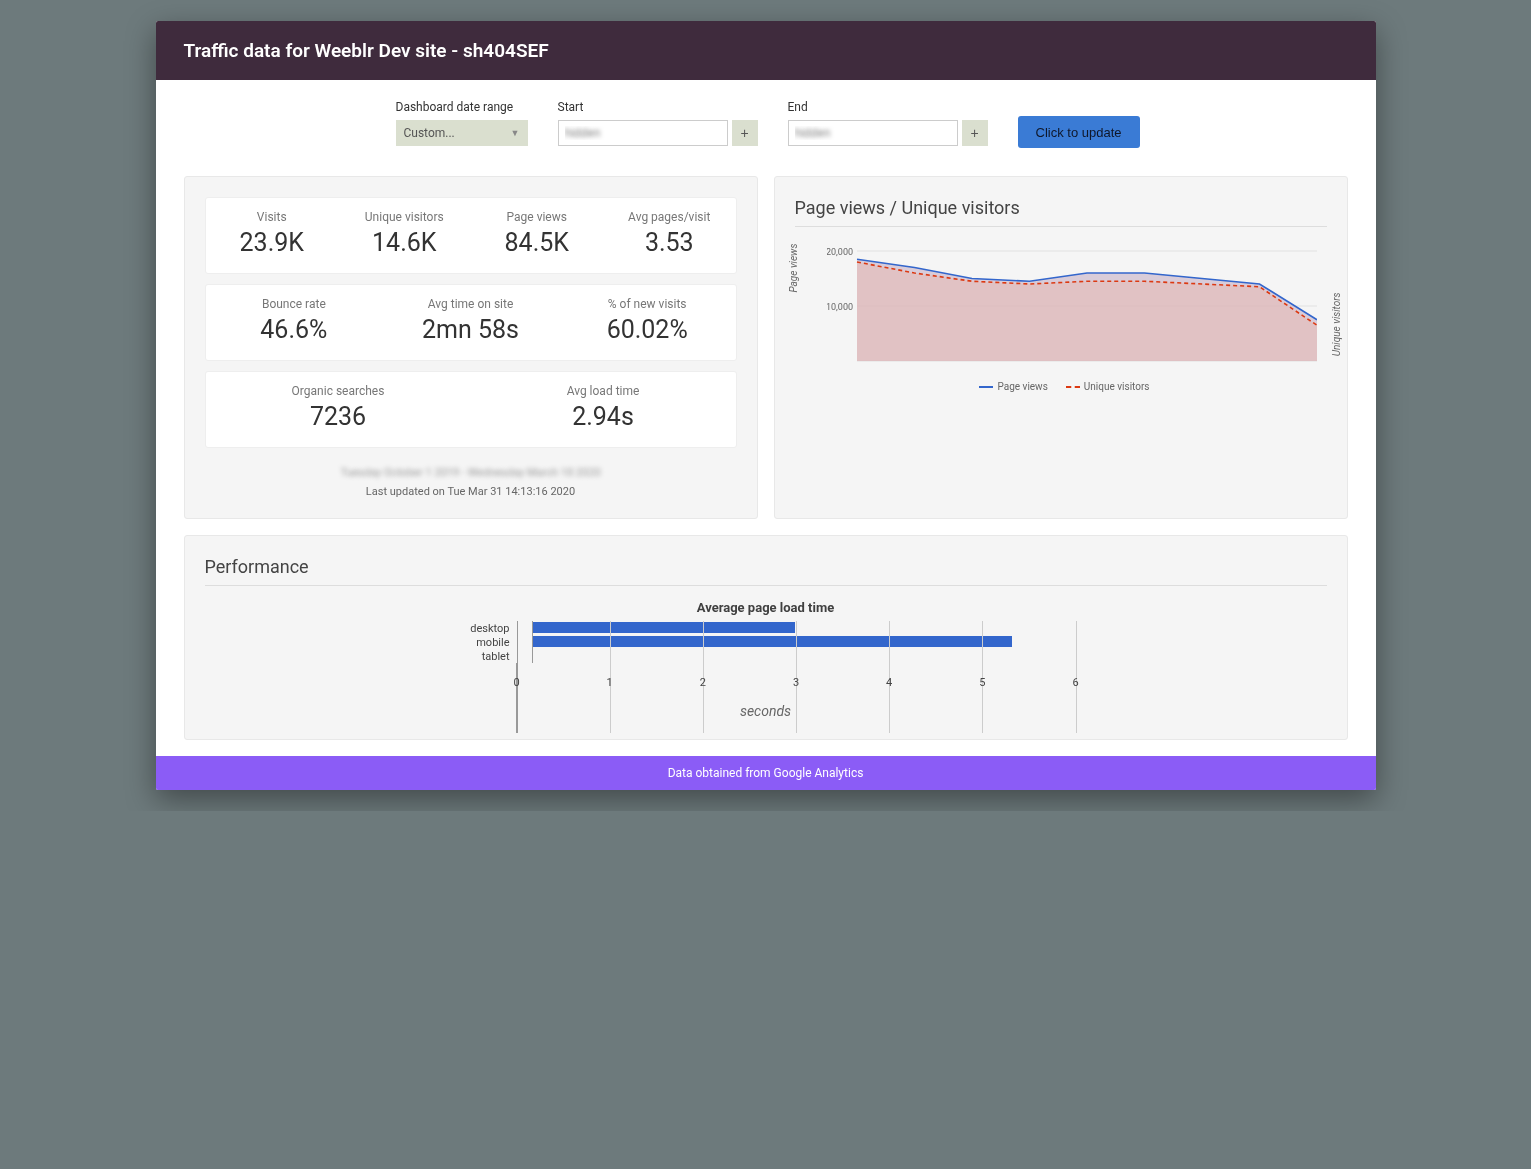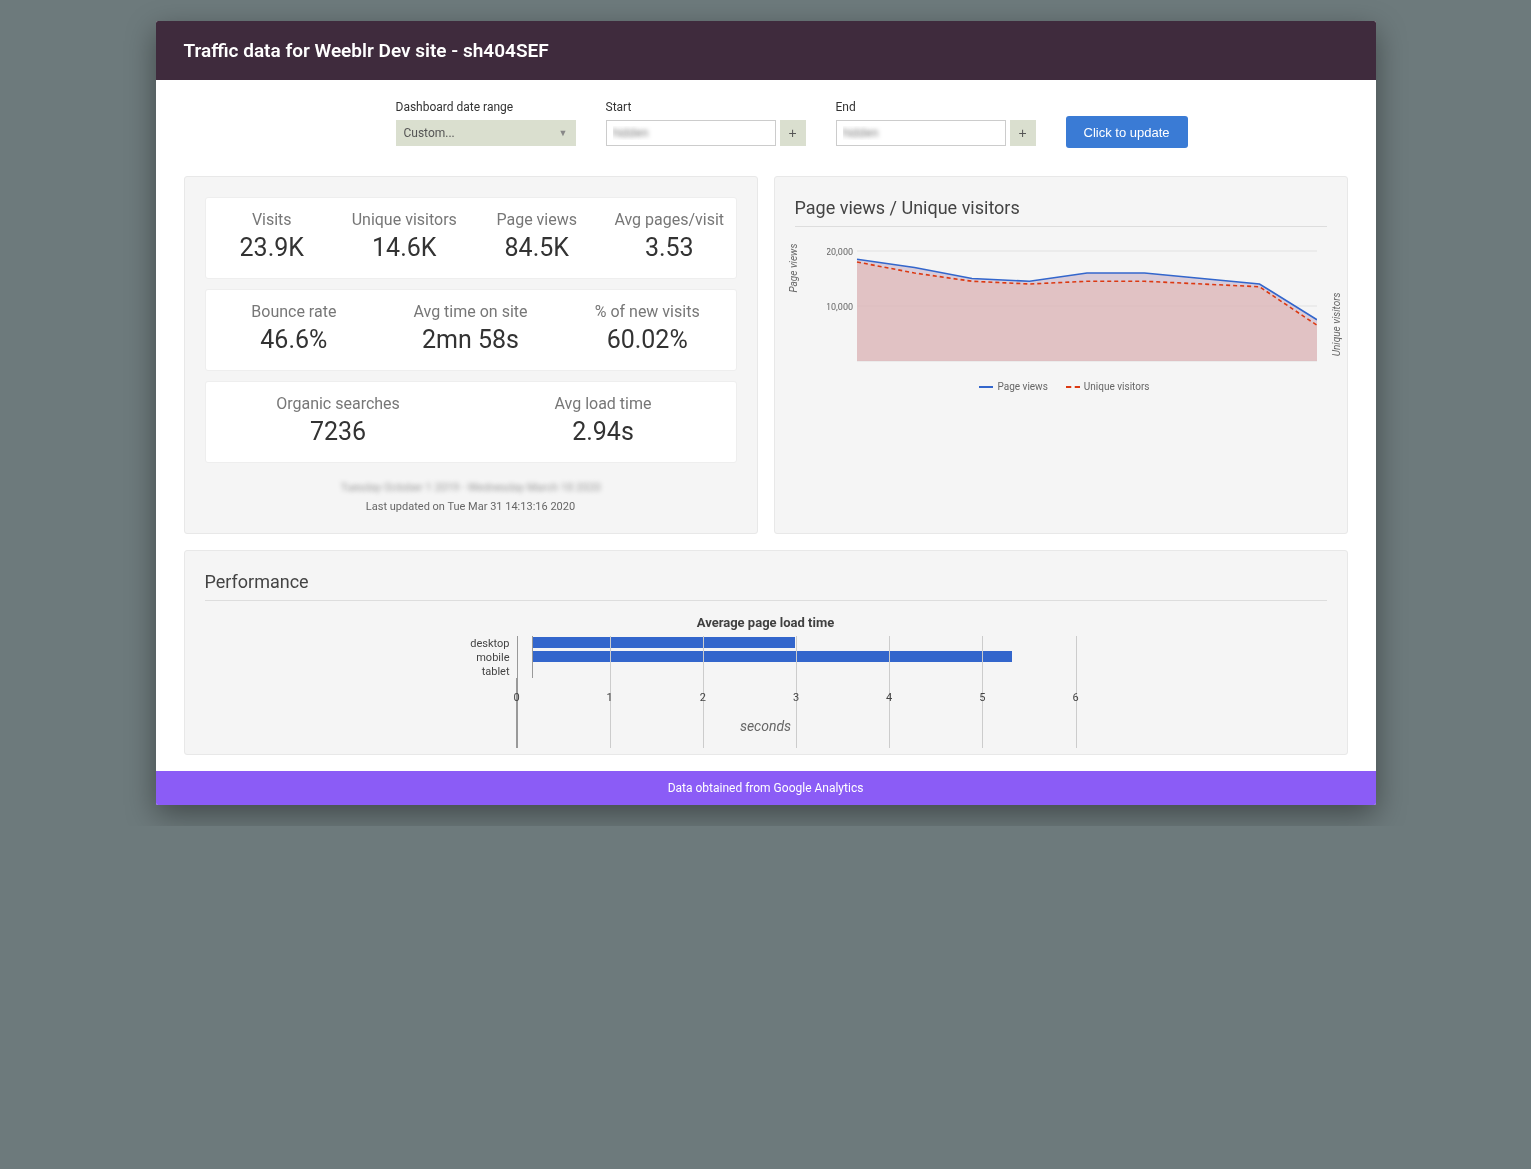--- a/index.html
+++ b/index.html
@@ -25,21 +25,21 @@
     }
     .controls-row {
       display: flex;
       gap: 30px;
       padding: 18px 36px 28px 240px;
       align-items: center;
     }
     .control-group { display: flex; flex-direction: column; gap: 6px; }
     .control-label { font-size: 12px; color: #333; }
     .dropdown {
-      width: 180px; height: 26px;
+      width: 132px; height: 26px;
       background: #dadfcf;
       border: none;
       padding: 0 8px;
       font-size: 12px;
       color: #555;
       display: flex; align-items: center; justify-content: space-between;
       cursor: pointer;
     }
     .dropdown-caret { font-size: 9px; color: #888; }
     .date-row { display: flex; gap: 0; }
@@ -55,21 +55,21 @@
       width: 26px; height: 26px;
       background: #dadfcf;
       border: none;
       margin-left: 4px;
       font-size: 14px;
       color: #555;
       cursor: pointer;
     }
     .update-btn {
       background: #3a7bd5;
-      color: #ffffff;
+      color: #0f172a;
       border: none;
       padding: 9px 18px;
       font-size: 13px;
       border-radius: 3px;
       cursor: pointer;
       margin-top: 18px;
       height: 32px;
     }
     .main-grid {
       display: grid;
@@ -89,21 +89,21 @@
       border: 1px solid #eee;
       border-radius: 3px;
       margin-bottom: 10px;
       display: flex;
       padding: 12px 0 16px;
     }
     .stat {
       flex: 1;
       text-align: center;
     }
-    .stat-label { font-size: 16px; color: #777; margin-bottom: 4px; }
+    .stat-label { font-size: 12px; color: #777; margin-bottom: 4px; }
     .stat-value { font-size: 25px; color: #333; font-weight: 400; }
     .panel-footer { text-align: center; margin-top: 18px; }
     .blurred-line {
       font-size: 11px; color: transparent;
       text-shadow: 0 0 5px rgba(0,0,0,0.4);
       margin-bottom: 6px;
     }
     .updated-line { font-size: 11px; color: #666; }
     .panel-title {
       font-size: 18px; color: #444;

